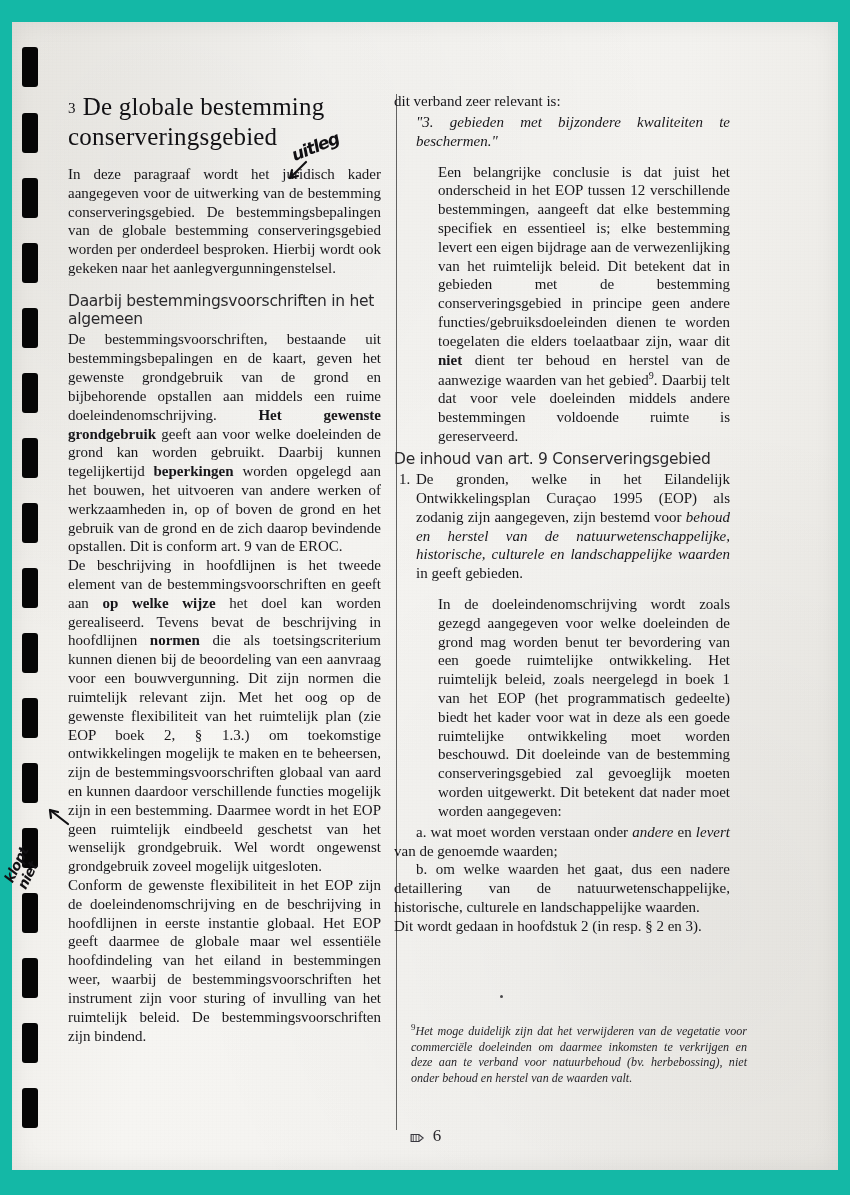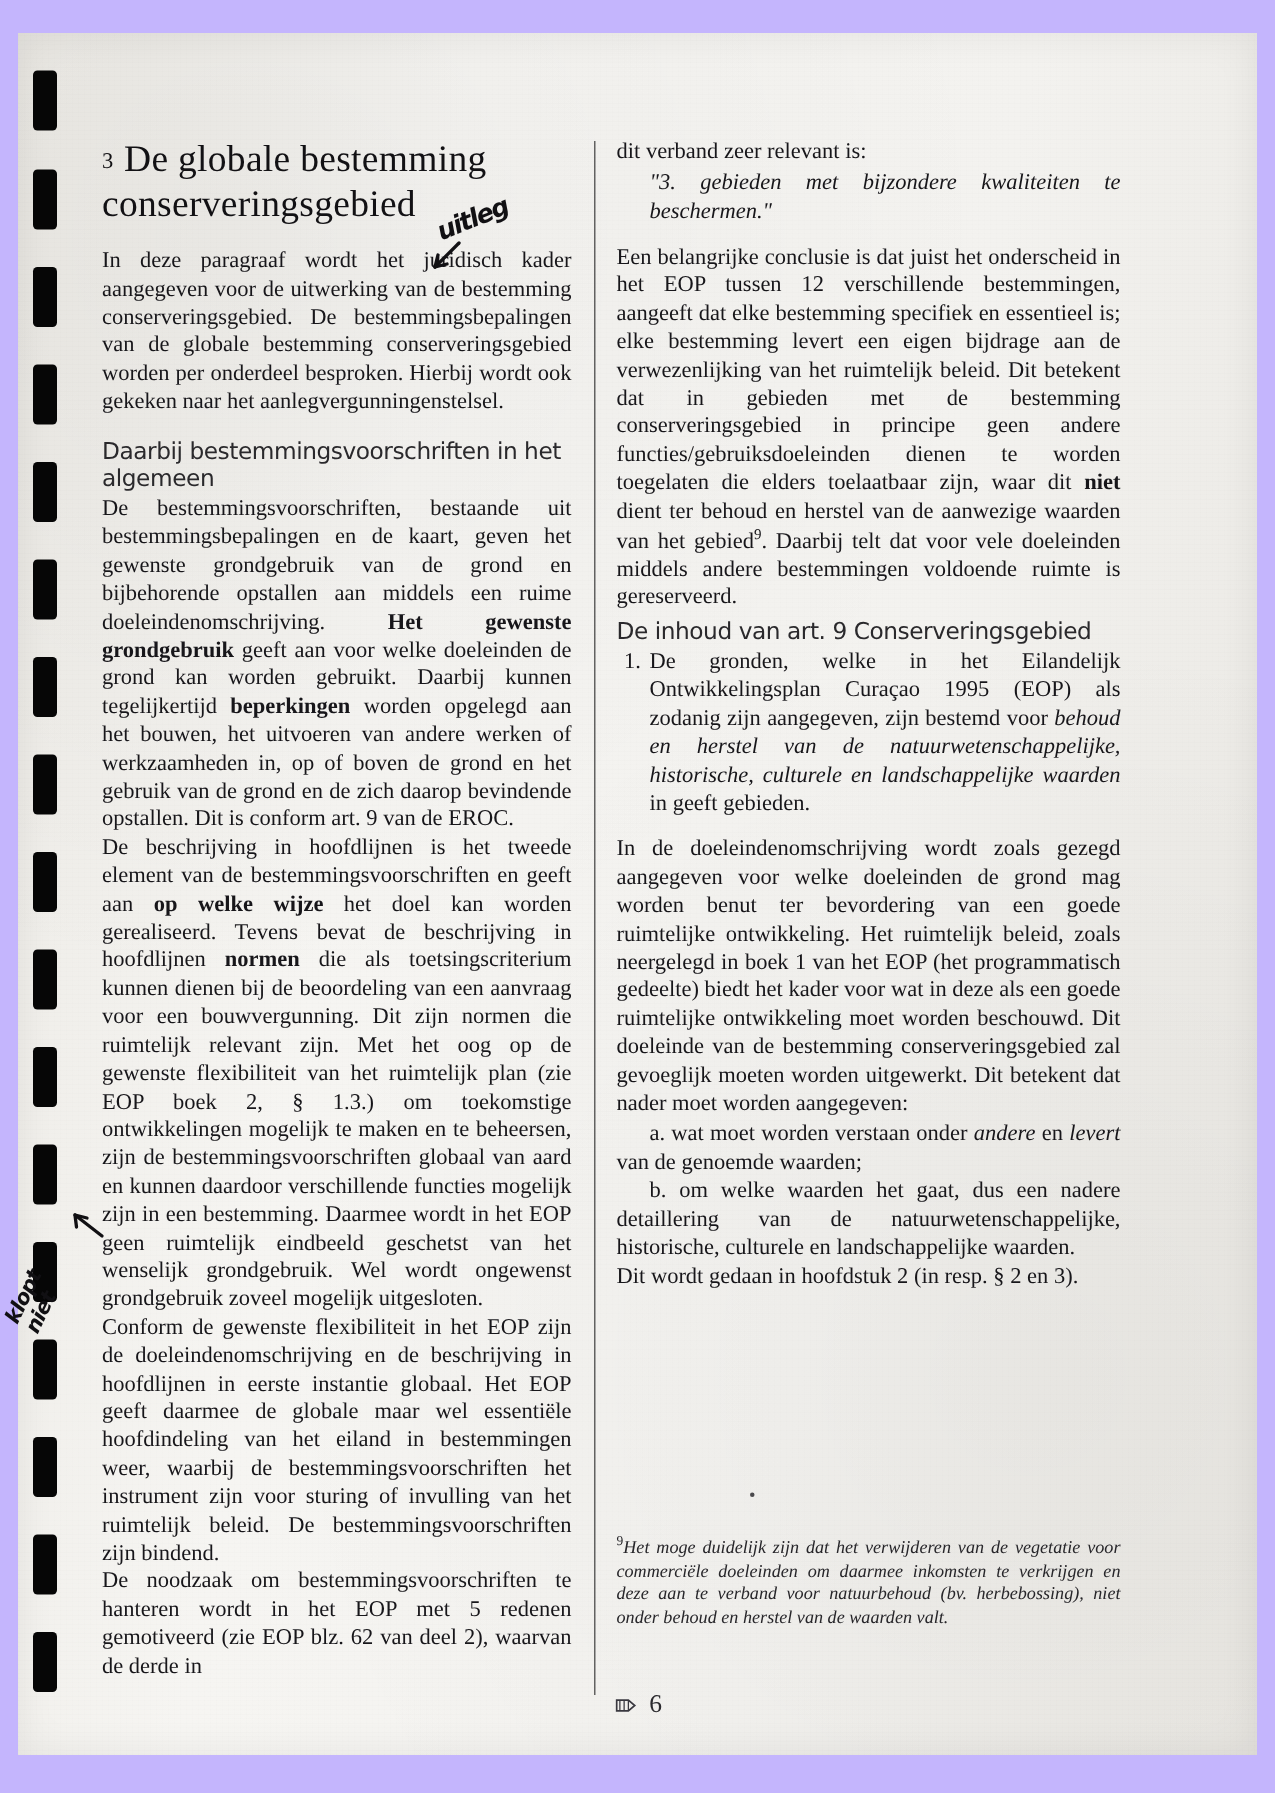--- a/index.html
+++ b/index.html
@@ -13,21 +13,21 @@
     overflow: hidden;
     font-family: "Liberation Serif", serif;
   }
 
   
   .scan-frame {
     position: absolute;
     left: 0; top: 0;
     width: 850px;
     height: 1195px;
-    background: #c4b5fd;
+    background: #14b8a6;
   }
   .page-sheet {
     position: absolute;
     left: 12px;
     top: 22px;
     width: 826px;
     height: 1148px;
     background: #f2f1ee;
     background-image:
       radial-gradient(circle at 18% 12%, rgba(0,0,0,0.035) 0%, rgba(0,0,0,0) 42%),
@@ -69,21 +69,21 @@
     left: 0; top: 0;
     width: 850px;
     height: 1195px;
   }
   .column {
     position: absolute;
     top: 92px;
     color: #17161a;
   }
   .col-left  { left: 68px;  width: 313px; }
-  .col-right { left: 411px; width: 336px; }
+  .col-right { left: 394px; width: 336px; }
 
   .col-divider {
     position: absolute;
     left: 396px;
     top: 94px;
     width: 1px;
     height: 1036px;
     background: #3a3a3a;
     opacity: 0.78;
   }
@@ -124,21 +124,21 @@
 
   p.body {
     margin: 0;
     font-size: 15px;
     line-height: 1.255;
     text-align: justify;
     text-justify: inter-word;
     hyphens: manual;
   }
   p.body + p.body { margin-top: 0; }
-  p.gap { margin-top: 12px; }
+  p.gap { margin-top: 12px; margin-left: 44px; }
 
   .quote-block {
     margin: 2px 0 0 22px;
     font-size: 15px;
     font-style: italic;
     line-height: 1.26;
     text-align: justify;
   }
 
   ol.numlist {
@@ -302,21 +302,20 @@
       <p class="body">In deze paragraaf wordt het juridisch kader aangegeven voor de uitwerking van de bestemming conserveringsgebied. De bestemmingsbepalingen van de globale bestemming conserveringsgebied worden per onderdeel besproken. Hierbij wordt ook gekeken naar het aanlegvergunningenstelsel.</p>
 
       <div class="section-head">Daarbij bestemmingsvoorschriften in het algemeen</div>
 
       <p class="body"><span>De bestemmingsvoorschriften, bestaande uit bestemmingsbepalingen en de kaart, geven het gewenste grondgebruik van de grond en bijbehorende opstallen aan middels een ruime doeleindenomschrijving. </span><strong class="bd">Het gewenste grondgebruik</strong><span> geeft aan voor welke doeleinden de grond kan worden gebruikt. Daarbij kunnen tegelijkertijd </span><strong class="bd">beperkingen</strong><span> worden opgelegd aan het bouwen, het uitvoeren van andere werken of werkzaamheden in, op of boven de grond en het gebruik van de grond en de zich daarop bevindende opstallen. Dit is conform art. 9 van de EROC.</span></p>
 
       <p class="body"><span>De beschrijving in hoofdlijnen is het tweede element van de bestemmingsvoorschriften en geeft aan </span><strong class="bd">op welke wijze</strong><span> het doel kan worden gerealiseerd. Tevens bevat de beschrijving in hoofdlijnen </span><strong class="bd">normen</strong><span> die als toetsingscriterium kunnen dienen bij de beoordeling van een aanvraag voor een bouwvergunning. Dit zijn normen die ruimtelijk relevant zijn. Met het oog op de gewenste flexibiliteit van het ruimtelijk plan (zie EOP boek 2, § 1.3.) om toekomstige ontwikkelingen mogelijk te maken en te beheersen, zijn de bestemmingsvoorschriften globaal van aard en kunnen daardoor verschillende functies mogelijk zijn in een bestemming. Daarmee wordt in het EOP geen ruimtelijk eindbeeld geschetst van het wenselijk grondgebruik. Wel wordt ongewenst grondgebruik zoveel mogelijk uitgesloten.</span></p>
 
       <p class="body">Conform de gewenste flexibiliteit in het EOP zijn de doeleindenomschrijving en de beschrijving in hoofdlijnen in eerste instantie globaal. Het EOP geeft daarmee de globale maar wel essentiële hoofdindeling van het eiland in bestemmingen weer, waarbij de bestemmingsvoorschriften het instrument zijn voor sturing of invulling van het ruimtelijk beleid. De bestemmingsvoorschriften zijn bindend.</p>
 
-      <p class="body">De noodzaak om bestemmingsvoorschriften te hanteren wordt in het EOP met 5 redenen gemotiveerd (zie EOP blz. 62 van deel 2), waarvan de derde in</p>
     </div>
 
     <div class="column col-right">
 
       <p class="body">dit verband zeer relevant is:</p>
 
       <p class="quote-block">"3. gebieden met bijzondere kwaliteiten te beschermen."</p>
 
       <p class="body gap"><span>Een belangrijke conclusie is dat juist het onderscheid in het EOP tussen 12 verschillende bestemmingen, aangeeft dat elke bestemming specifiek en essentieel is; elke bestemming levert een eigen bijdrage aan de verwezenlijking van het ruimtelijk beleid. Dit betekent dat in gebieden met de bestemming conserveringsgebied in principe geen andere functies/gebruiksdoeleinden dienen te worden toegelaten die elders toelaatbaar zijn, waar dit </span><strong class="bd">niet</strong><span> dient ter behoud en herstel van de aanwezige waarden van het gebied</span><sup class="fn">9</sup><span>. Daarbij telt dat voor vele doeleinden middels andere bestemmingen voldoende ruimte is gereserveerd.</span></p>
 

